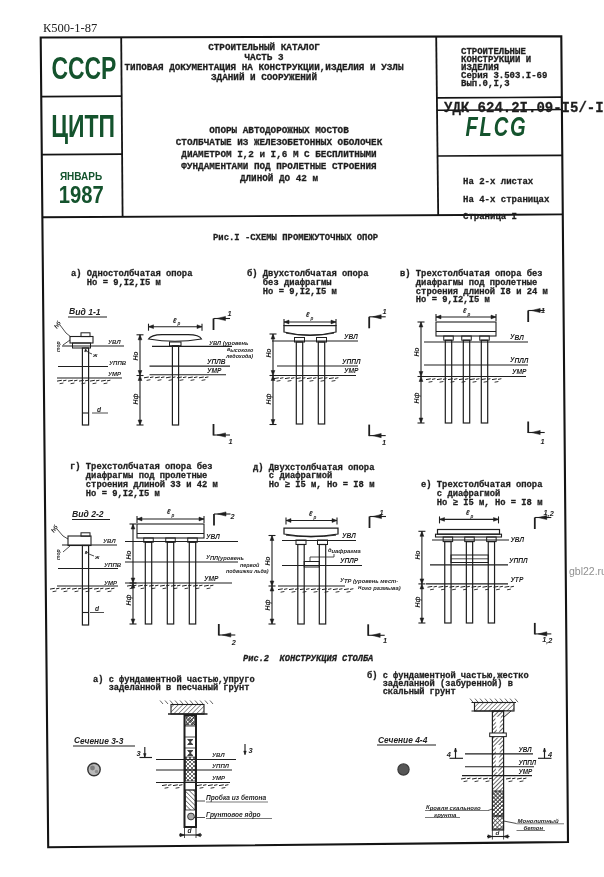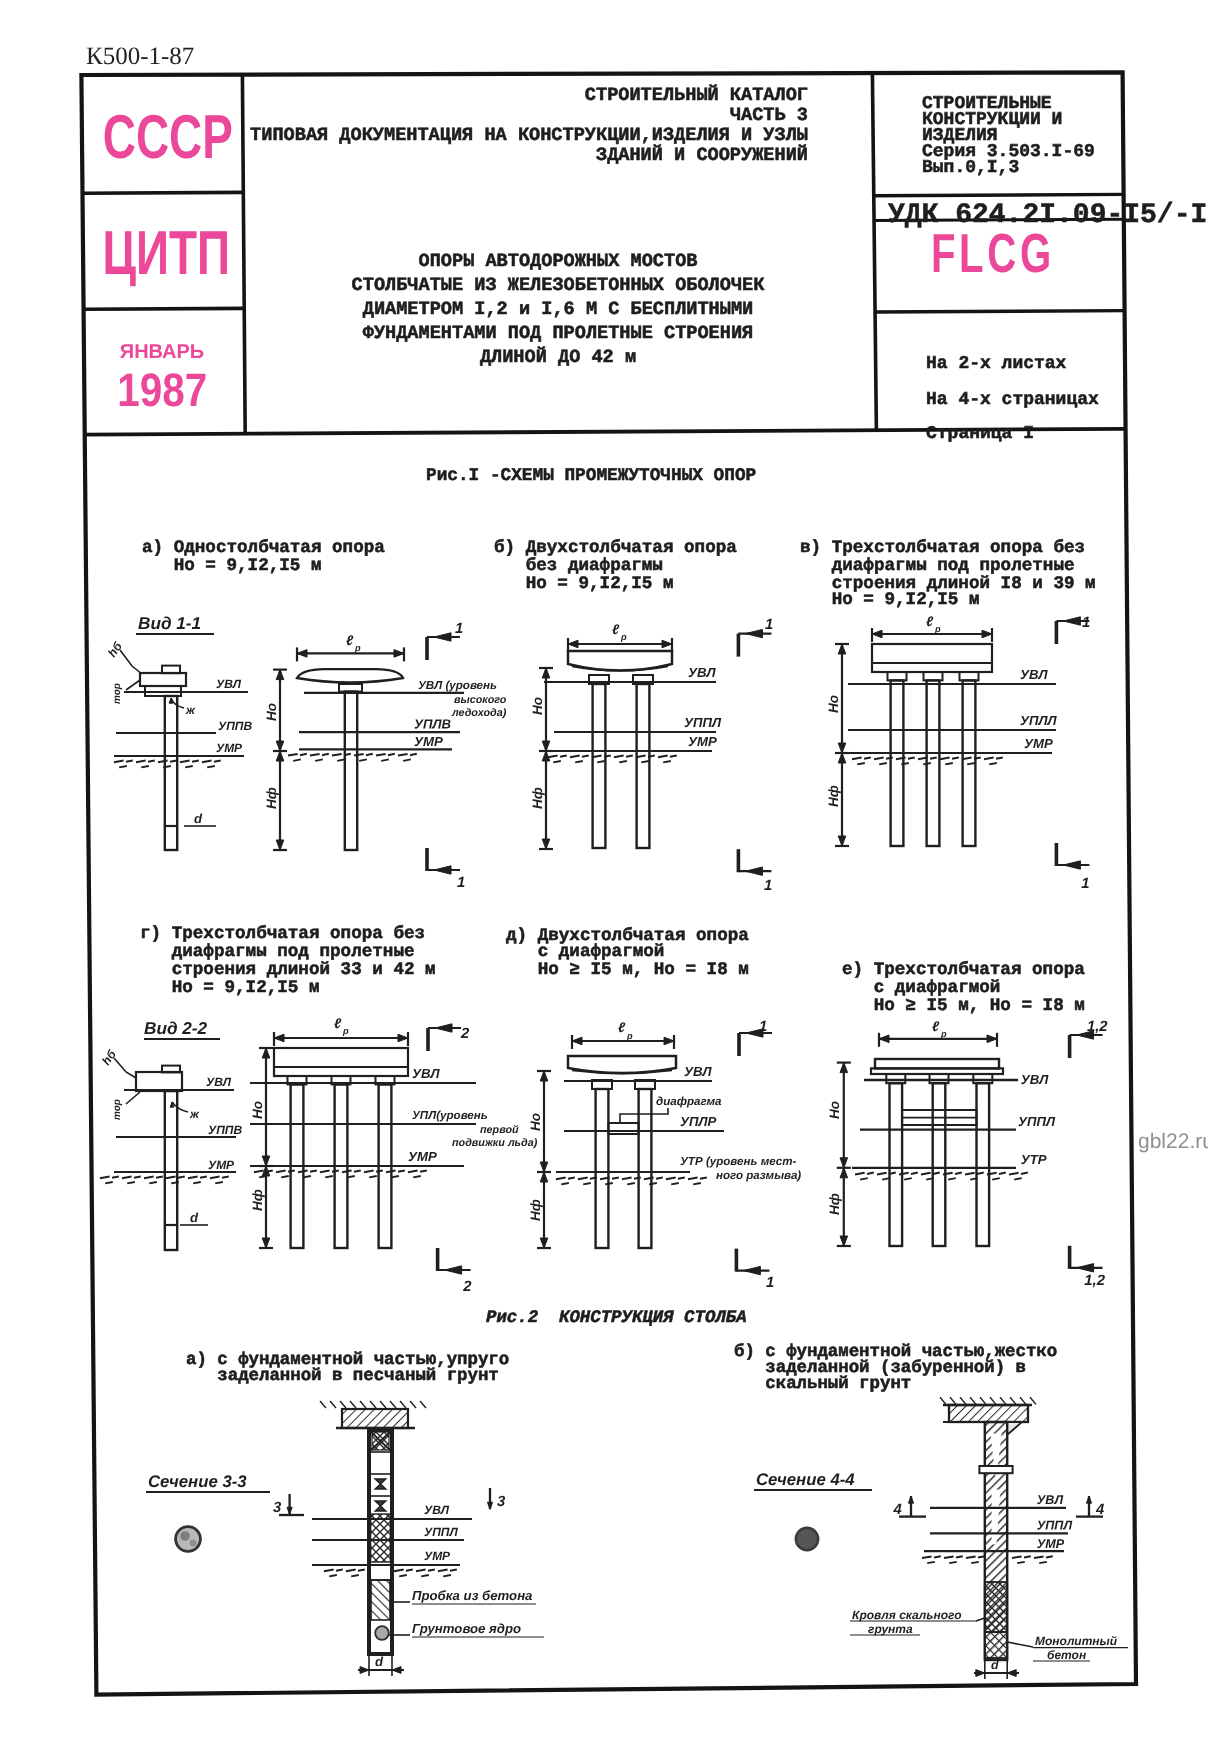--- a/index.html
+++ b/index.html
@@ -1,21 +1,21 @@
 <!DOCTYPE html>
 <html><head>
 <meta charset="utf-8">
 <style>
 html,body{margin:0;padding:0;background:#fff;}
 #page{position:relative;width:604px;height:877px;background:#fff;overflow:hidden;
   font-family:"Liberation Mono",monospace;color:#1e1e1e;}
 #warp{position:absolute;left:0;top:0;width:604px;height:877px;}
 .t{position:absolute;white-space:pre;line-height:1.28;}
 .mono{font-family:"Liberation Mono",monospace;font-weight:bold;-webkit-text-stroke:0.28px #1e1e1e;}
-.big{font-family:"Liberation Sans",sans-serif;font-weight:bold;color:#ec4899;}
+.big{font-family:"Liberation Sans",sans-serif;font-weight:bold;color:#14532d;}
 .sx{display:inline-block;transform:scaleX(0.74);transform-origin:center;}
 .ctr{text-align:center;}
 svg{position:absolute;left:0;top:0;}
 </style>
 </head>
 <body>
 <div id="page">
 <div id="warp">
 
 <div class="t" style="left:43px;top:20px;font-family:'Liberation Serif',serif;font-size:12.5px;color:#222;">К500-1-87</div>
@@ -32,51 +32,51 @@
 <line x1="436.7" y1="110.3" x2="562.3" y2="109.6" stroke-width="1.5"></line>
 <line x1="437" y1="156" x2="562.7" y2="155.3" stroke-width="1.7"></line>
 </g>
 </svg>
 
 <div class="t big ctr" style="left:40px;top:49px;width:82px;font-size:31px;"><span class="sx">СССР</span></div>
 <div class="t big ctr" style="left:40px;top:107px;width:82px;font-size:31px;"><span class="sx">ЦИТП</span></div>
 <div class="t big ctr" style="left:40px;top:171px;width:82px;font-size:10px;">ЯНВАРЬ</div>
 <div class="t big ctr" style="left:40px;top:180px;width:82px;font-size:23.5px;"><span style="display:inline-block;transform:scaleX(0.86);">1987</span></div>
 
-<div class="t mono ctr" style="left:124px;top:42.5px;width:280px;font-size:9.3px;line-height:10px;text-align:right;">СТРОИТЕЛЬНЫЙ КАТАЛОГ
+<div class="t mono ctr" style="left:124px;top:42.5px;width:280px;font-size:9.3px;line-height:10px;">СТРОИТЕЛЬНЫЙ КАТАЛОГ
 ЧАСТЬ 3
 ТИПОВАЯ ДОКУМЕНТАЦИЯ НА КОНСТРУКЦИИ,ИЗДЕЛИЯ И УЗЛЫ
 ЗДАНИЙ И СООРУЖЕНИЙ</div>
 <div class="t mono ctr" style="left:124px;top:124.5px;width:310px;font-size:9.3px;line-height:12px;">ОПОРЫ АВТОДОРОЖНЫХ МОСТОВ
 СТОЛБЧАТЫЕ ИЗ ЖЕЛЕЗОБЕТОННЫХ ОБОЛОЧЕК
 ДИАМЕТРОМ I,2 и I,6 М С БЕСПЛИТНЫМИ
 ФУНДАМЕНТАМИ ПОД ПРОЛЕТНЫЕ СТРОЕНИЯ
 ДЛИНОЙ ДО 42 м</div>
 
 <div class="t mono" style="left:461px;top:47.5px;font-size:9.0px;line-height:8.0px;">СТРОИТЕЛЬНЫЕ
 КОНСТРУКЦИИ И
 ИЗДЕЛИЯ
 Серия 3.503.I-69
 Вып.0,I,3</div>
 <div class="t mono" style="left:444px;top:99.5px;font-size:14px;">УДК 624.2I.09-I5/-I6</div>
-<div class="t big" style="left:437px;top:108.5px;width:118px;text-align:center;font-size:27.5px;"><span style="display:inline-block;transform:scaleX(0.73);letter-spacing:2.5px;">FLCG</span></div>
+<div class="t big" style="left:437px;top:108.5px;width:118px;text-align:center;font-size:27.5px;font-style:italic;"><span style="display:inline-block;transform:scaleX(0.73);letter-spacing:2.5px;">FLCG</span></div>
 <div class="t mono" style="left:463px;top:174px;font-size:9.0px;line-height:17.5px;">На 2-х листах
 На 4-х страницах
 Страница I</div>
 
 <div class="t mono" style="left:213px;top:233px;font-size:8.9px;">Рис.I -СХЕМЫ ПРОМЕЖУТОЧНЫХ ОПОР</div>
 
 <div class="t mono" style="left:71px;top:270px;font-size:8.8px;line-height:8.8px;">а) Одностолбчатая опора
    Но = 9,I2,I5 м</div>
 <div class="t mono" style="left:247px;top:270px;font-size:8.8px;line-height:8.8px;">б) Двухстолбчатая опора
    без диафрагмы
    Но = 9,I2,I5 м</div>
 <div class="t mono" style="left:400px;top:270px;font-size:8.8px;line-height:8.8px;">в) Трехстолбчатая опора без
    диафрагмы под пролетные
-   строения длиной I8 и 39 м
+   строения длиной I8 и 24 м
    Но = 9,I2,I5 м</div>
 
 <div class="t mono" style="left:70px;top:463px;font-size:8.8px;line-height:8.9px;">г) Трехстолбчатая опора без
    диафрагмы под пролетные
    строения длиной 33 и 42 м
    Но = 9,I2,I5 м</div>
 <div class="t mono" style="left:253px;top:463.5px;font-size:8.8px;line-height:8.9px;">д) Двухстолбчатая опора
    с диафрагмой
    Но ≥ I5 м, Но = I8 м</div>
 <div class="t mono" style="left:421px;top:481px;font-size:8.8px;line-height:8.9px;">е) Трехстолбчатая опора

